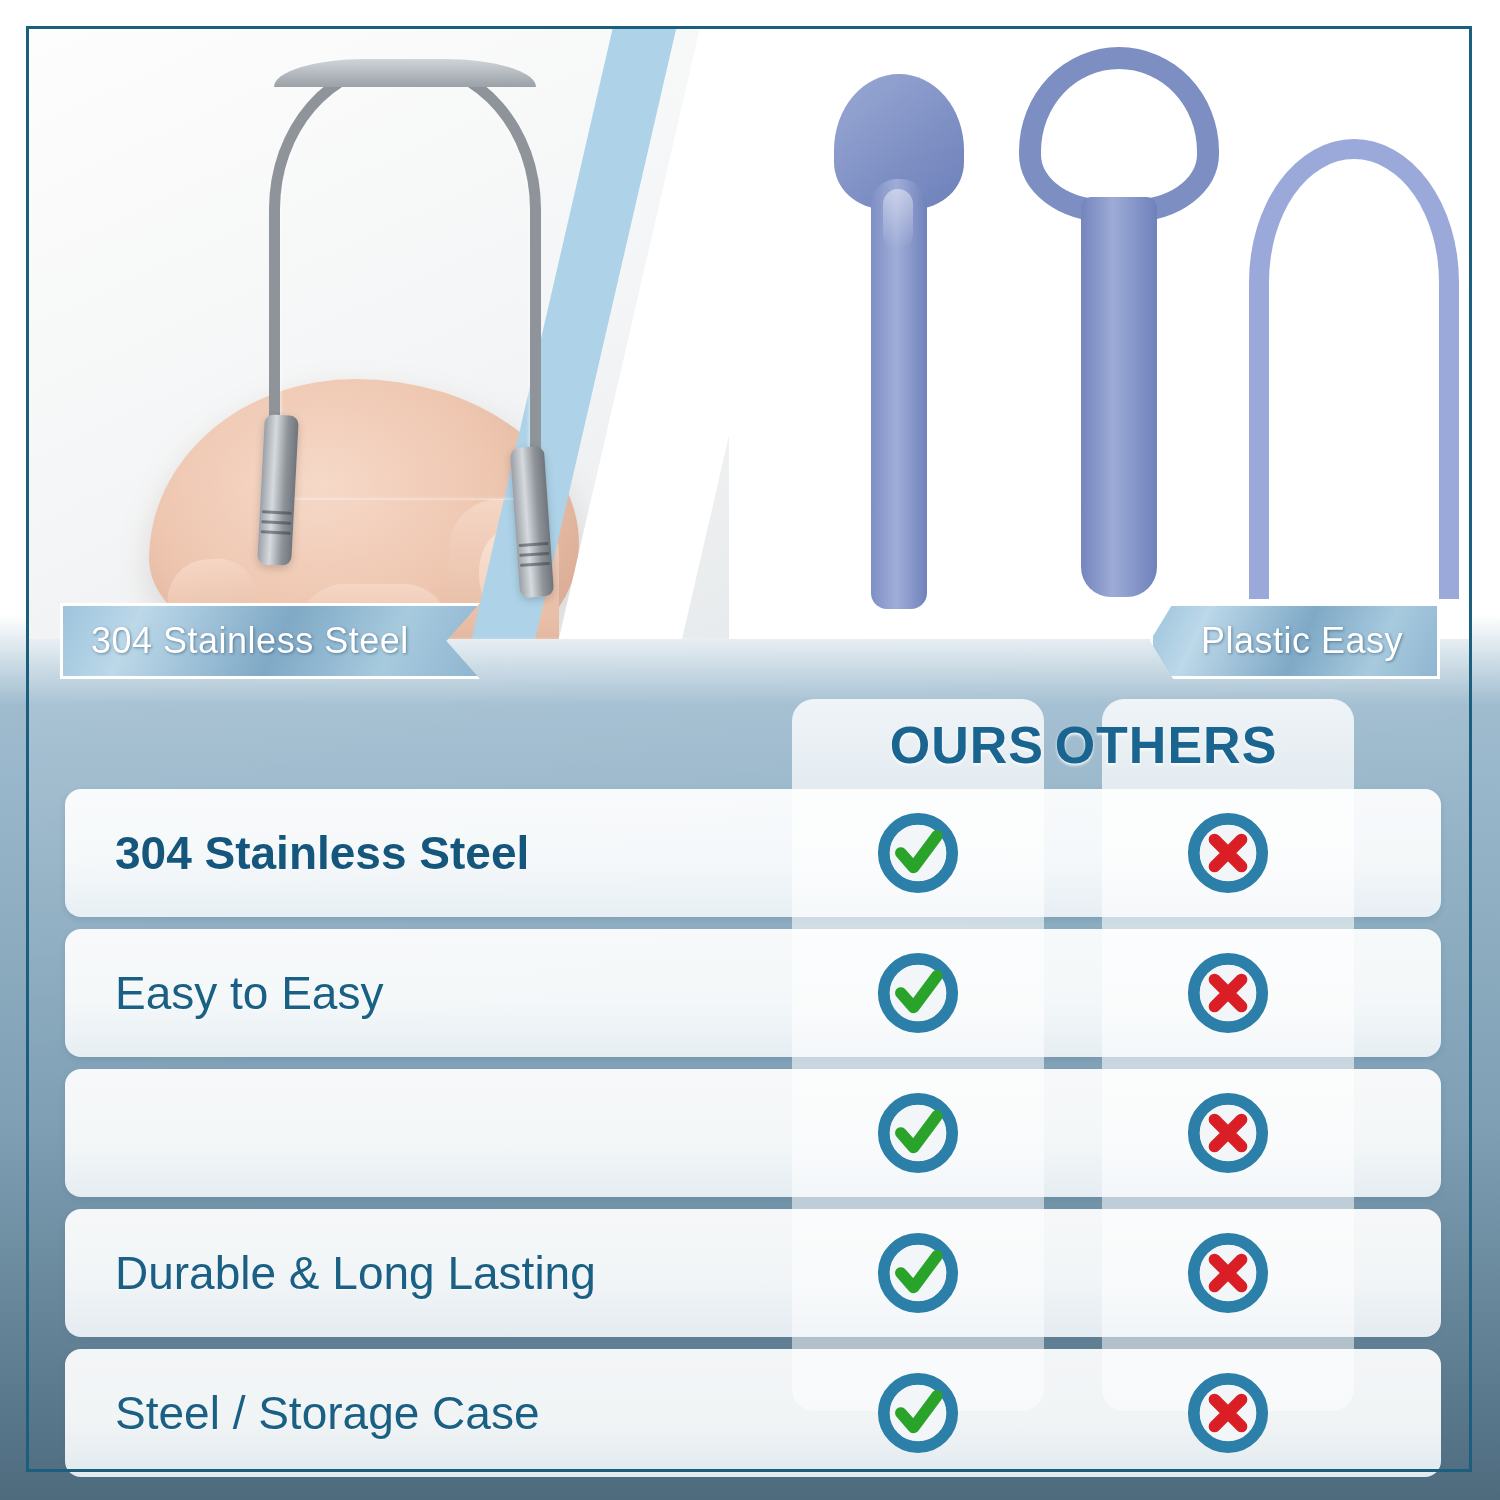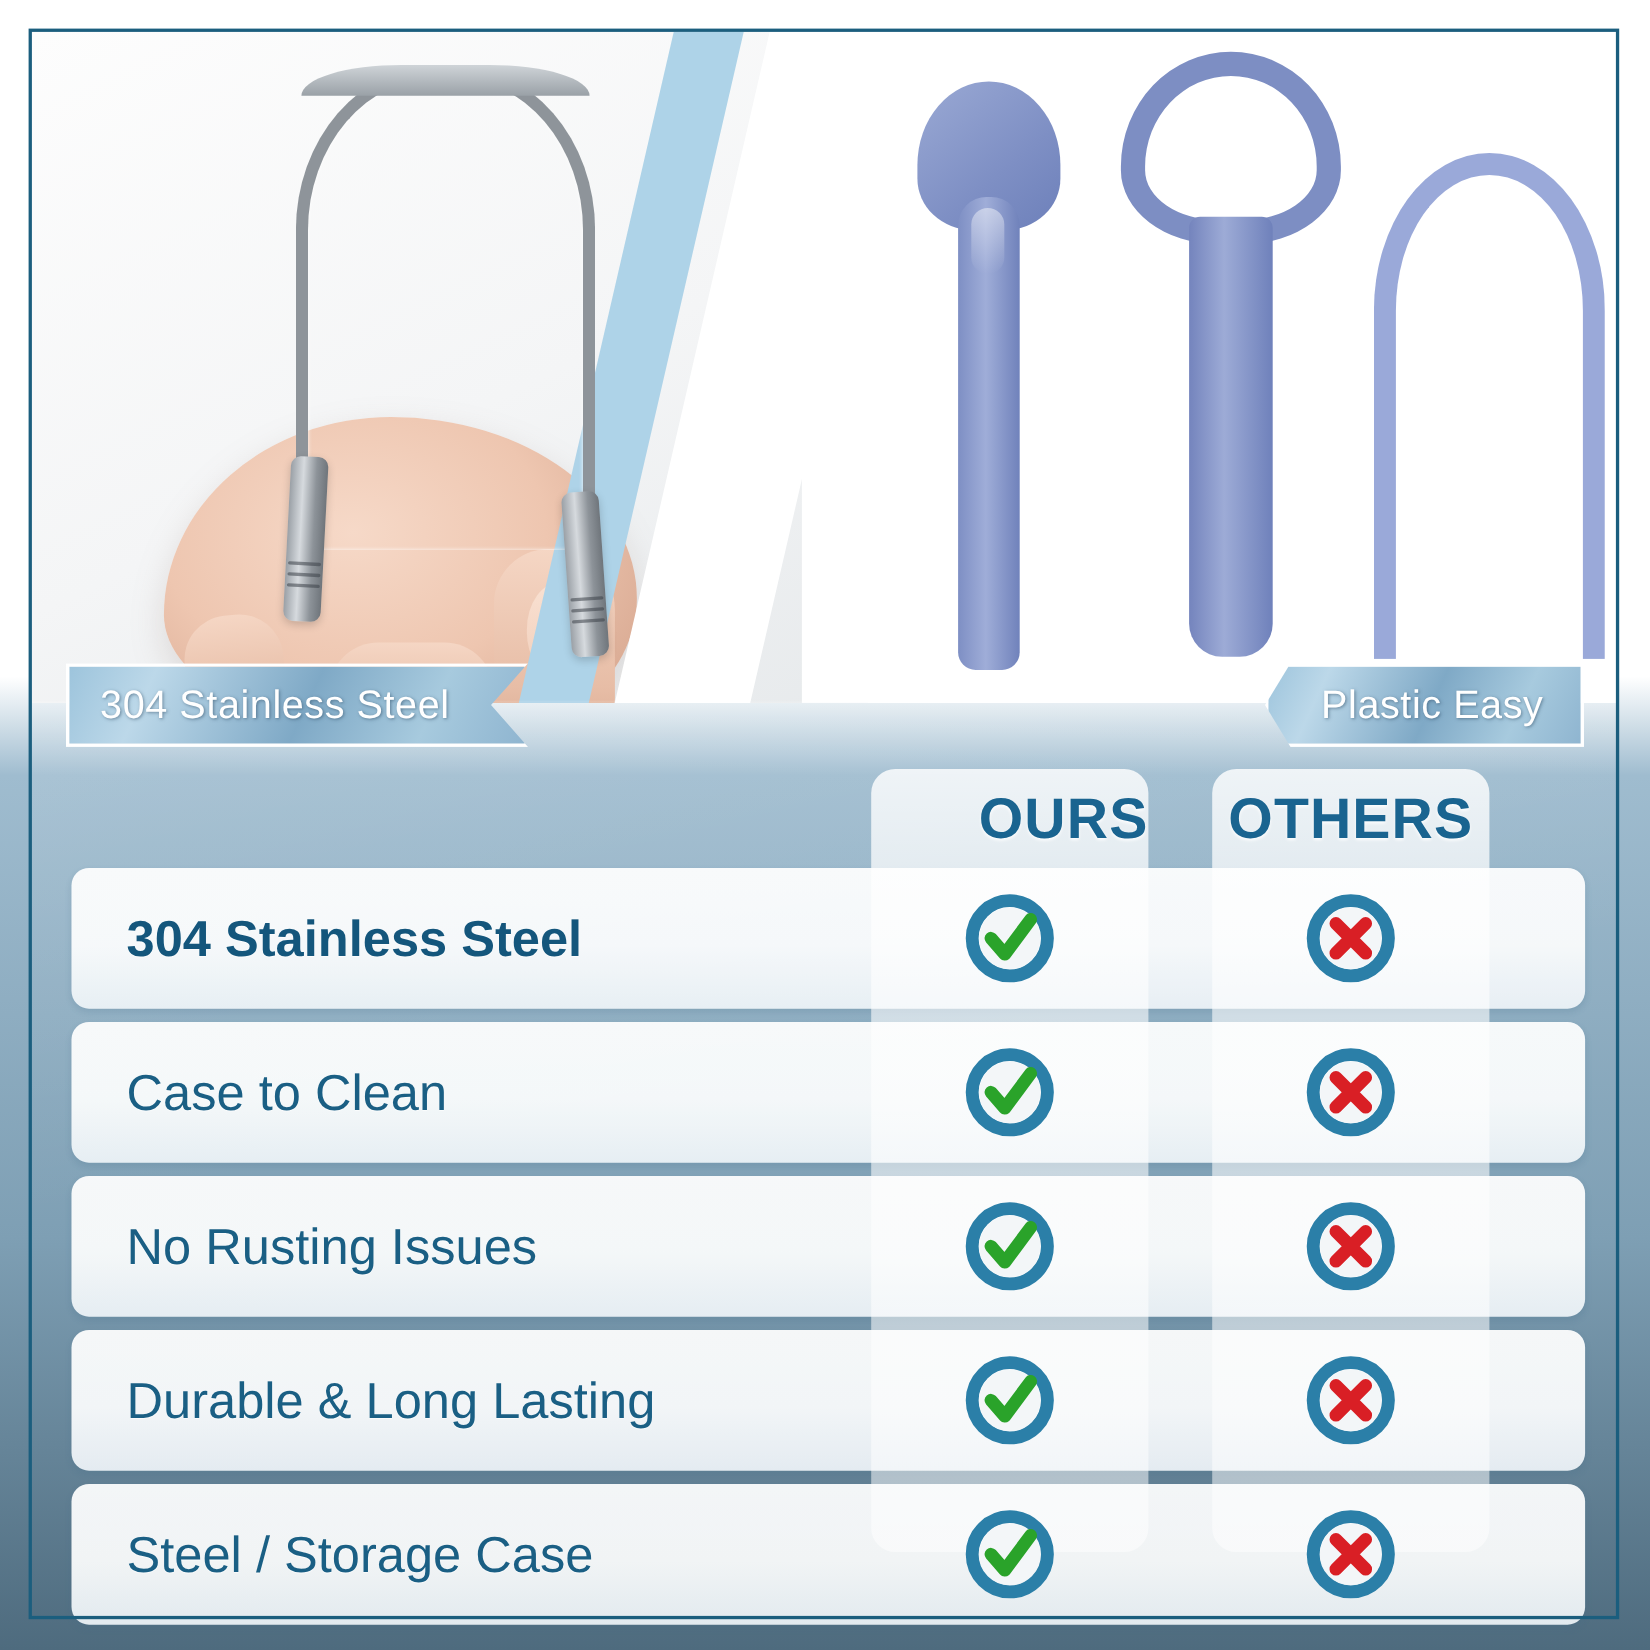--- a/index.html
+++ b/index.html
@@ -234,21 +234,21 @@
     width: 252px;
     text-align: center;
     font-weight: bold;
     font-size: 52px;
     color: #1a6490;
     letter-spacing: 1px;
     text-shadow: 0 2px 3px rgba(255,255,255,.9);
     z-index: 3;
   }
   .col-head.ours   { left: 763px; text-align: right; }
-  .col-head.others { left: 1073px; }
+  .col-head.others { left: 1011px; }
 
   .rows { position: absolute; left: 0; top: 152px; width: 1442px; }
   .row {
     position: relative;
     height: 128px;
     margin-bottom: 12px;
   }
   .row-strip {
     position: absolute;
     left: 36px; top: 0;
@@ -365,39 +365,38 @@
           <div class="mark others">
             <svg viewBox="0 0 100 100">
               <circle cx="50" cy="50" r="38" fill="none" stroke="#2b7fa8" stroke-width="13"></circle>
               <circle cx="50" cy="50" r="31" fill="#f3f6f8"></circle>
               <path d="M35 35 L65 65 M65 35 L35 65" fill="none" stroke="#d91f25" stroke-width="13" stroke-linecap="round"></path>
             </svg>
           </div>
         </div>
         <div class="row">
           <div class="row-strip"></div>
-          <div class="row-label">Case to Clean</div>
+          <div class="row-label">Easy to Easy</div>
           <div class="mark ours">
             <svg viewBox="0 0 100 100">
               <circle cx="50" cy="50" r="38" fill="none" stroke="#2b7fa8" stroke-width="13"></circle>
               <circle cx="50" cy="50" r="31" fill="#f3f6f8"></circle>
               <path d="M31 50 L45 66 L71 31" fill="none" stroke="#2aa32a" stroke-width="13" stroke-linecap="round" stroke-linejoin="round"></path>
             </svg>
           </div>
           <div class="mark others">
             <svg viewBox="0 0 100 100">
               <circle cx="50" cy="50" r="38" fill="none" stroke="#2b7fa8" stroke-width="13"></circle>
               <circle cx="50" cy="50" r="31" fill="#f3f6f8"></circle>
               <path d="M35 35 L65 65 M65 35 L35 65" fill="none" stroke="#d91f25" stroke-width="13" stroke-linecap="round"></path>
             </svg>
           </div>
         </div>
         <div class="row">
           <div class="row-strip"></div>
-          <div class="row-label">No Rusting Issues</div>
           <div class="mark ours">
             <svg viewBox="0 0 100 100">
               <circle cx="50" cy="50" r="38" fill="none" stroke="#2b7fa8" stroke-width="13"></circle>
               <circle cx="50" cy="50" r="31" fill="#f3f6f8"></circle>
               <path d="M31 50 L45 66 L71 31" fill="none" stroke="#2aa32a" stroke-width="13" stroke-linecap="round" stroke-linejoin="round"></path>
             </svg>
           </div>
           <div class="mark others">
             <svg viewBox="0 0 100 100">
               <circle cx="50" cy="50" r="38" fill="none" stroke="#2b7fa8" stroke-width="13"></circle>

